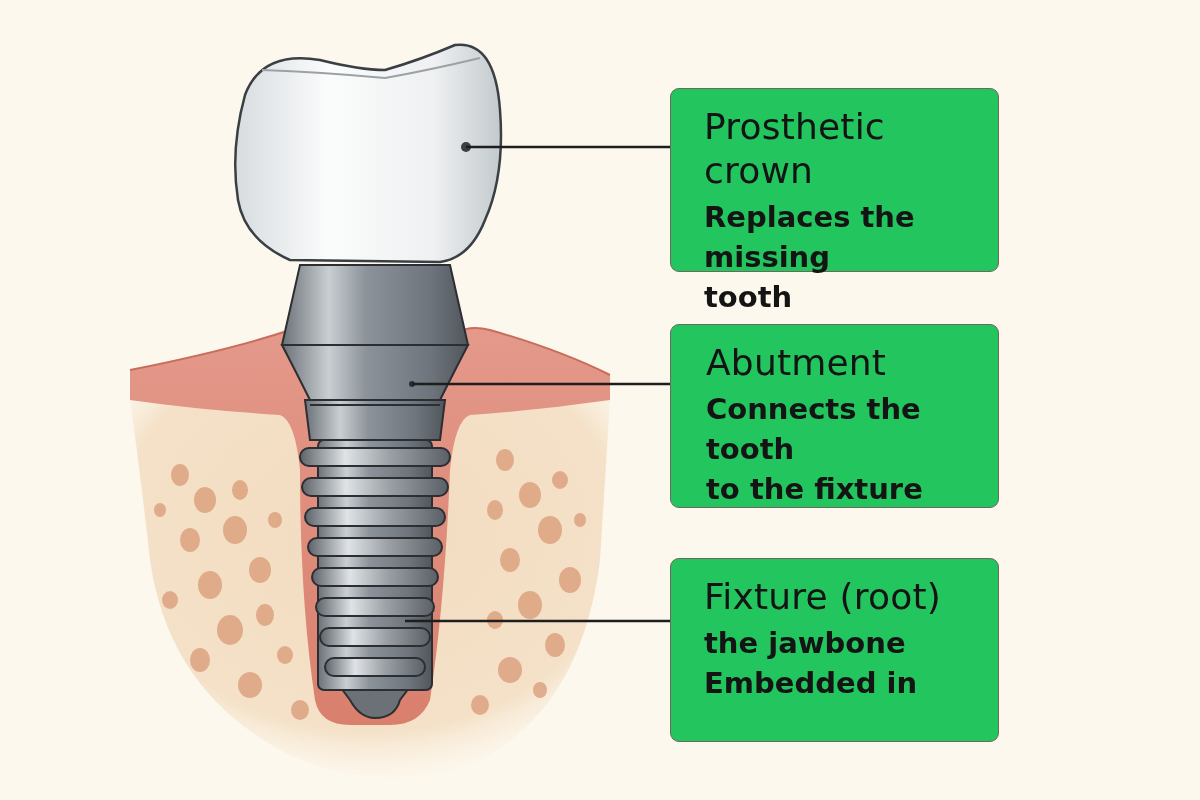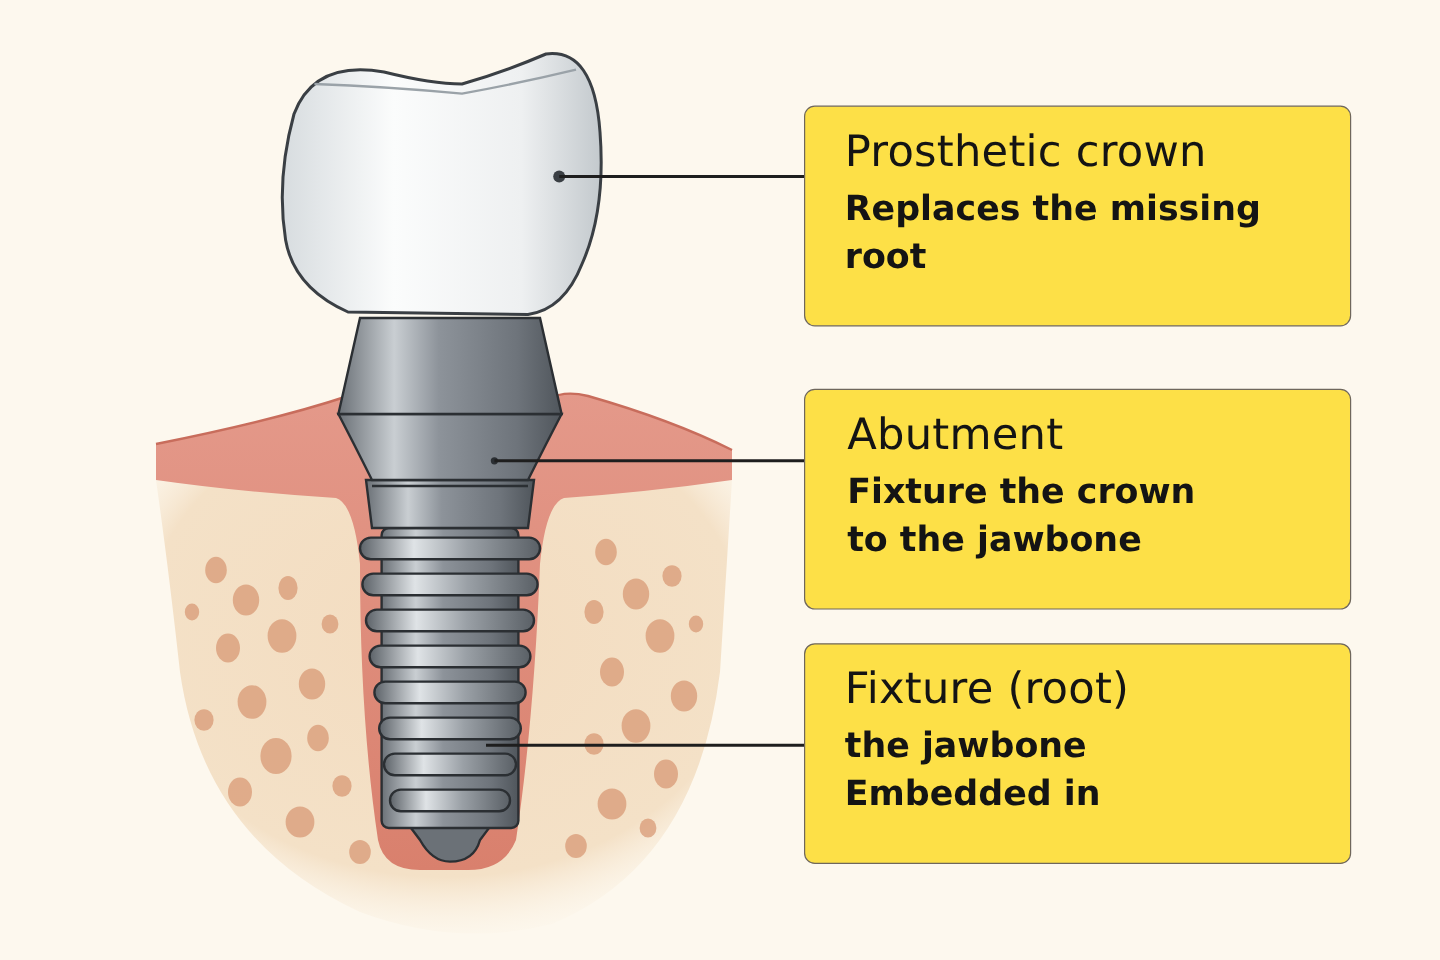--- a/index.html
+++ b/index.html
@@ -4,22 +4,22 @@
 <style>
   html, body { margin:0; padding:0; }
   body {
     width:1200px; height:800px; overflow:hidden;
     background:#fdf8ee;
     font-family:"DejaVu Sans","Liberation Sans",sans-serif;
     position:relative;
   }
   #illustration { position:absolute; left:0; top:0; width:1200px; height:800px; }
   .label-box {
-    position:absolute; left:670px; width:456px;
-    background:#fde047;
+    position:absolute; left:670px; width:329px;
+    background:#22c55e;
     border:1.5px solid #6f675c;
     border-radius:9px;
     box-sizing:border-box;
     padding:16px 20px 14px 33px;
     color:#141414;
   }
   .label-title {
     font-size:36px; line-height:44px; font-weight:500; letter-spacing:0.2px;
     margin-bottom:4px;
   }
@@ -136,26 +136,26 @@
     <line x1="466" y1="147" x2="670" y2="147"></line>
     <circle cx="412" cy="384" r="3" fill="#2b2f33" stroke="none"></circle>
     <line x1="412" y1="384" x2="670" y2="384"></line>
     <line x1="405" y1="621" x2="670" y2="621"></line>
   </g>
 </svg>
 
 <div class="label-box" style="top:88px; height:184px;">
   <div class="label-title">Prosthetic crown</div>
   <div class="label-desc">Replaces the missing</div>
-  <div class="label-desc">root</div>
+  <div class="label-desc">tooth</div>
 </div>
 
 <div class="label-box" style="top:324px; height:184px;padding-left:35px;">
   <div class="label-title">Abutment</div>
-  <div class="label-desc">Fixture the crown</div>
-  <div class="label-desc">to the jawbone</div>
+  <div class="label-desc">Connects the tooth</div>
+  <div class="label-desc">to the fixture</div>
 </div>
 
-<div class="label-box" style="top:536px; height:184px;">
+<div class="label-box" style="top:558px; height:184px;">
   <div class="label-title">Fixture (root)</div>
   <div class="label-desc">the jawbone</div>
   <div class="label-desc">Embedded in</div>
 </div>
 
 </body></html>

